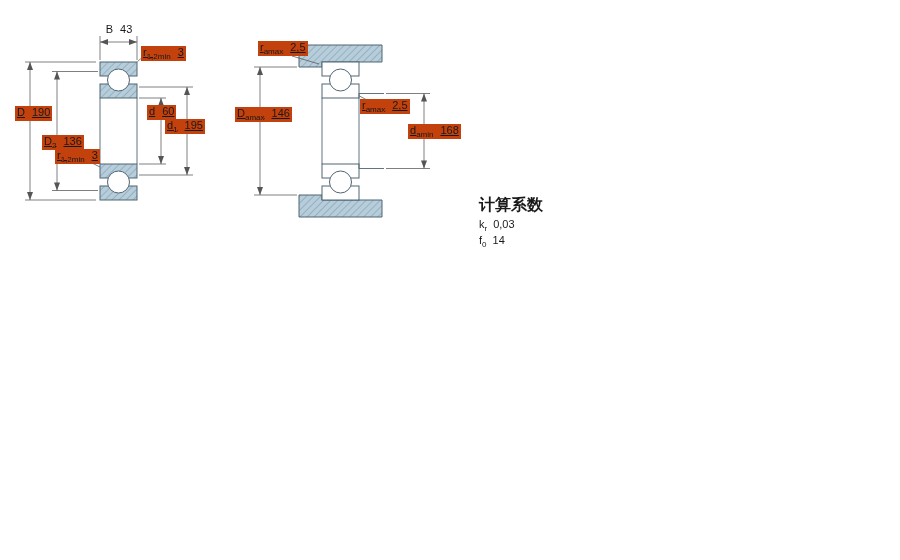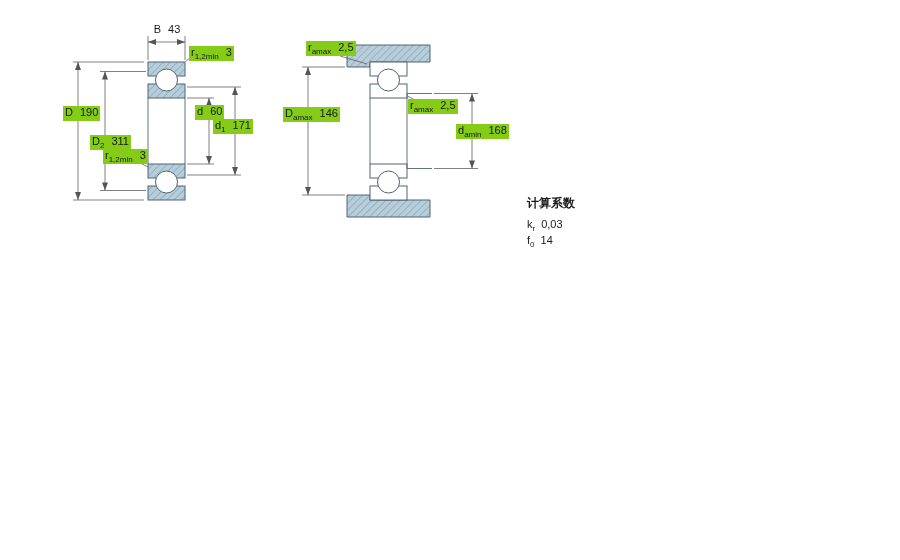--- a/index.html
+++ b/index.html
@@ -1,32 +1,32 @@
 <!DOCTYPE html>
 <html style="--section-fill: #b8cdda; --hatch-line: #6f96ad; --outline: #4f6473; --dim-line: #555555; --text: #1a1a1a;"><head>
 <meta charset="utf-8">
 <style>
   html,body{margin:0;padding:0;background:#fff;}
   body{width:900px;height:560px;position:relative;font-family:"Liberation Sans","DejaVu Sans",sans-serif;color:#1a1a1a;overflow:hidden;}
-  #stage{position:absolute;left:0;top:0;width:820px;height:560px;margin-left:48px;}
+  #stage{position:absolute;left:0;top:0;width:820px;height:560px;}
   svg{position:absolute;left:0;top:0;}
   
   .hatched{fill:url(#hatch);stroke:var(--outline,#4f6473);stroke-width:1;}
   .whitepart{fill:#ffffff;stroke:var(--outline,#4f6473);stroke-width:1;}
   .geo{stroke:var(--outline,#4f6473);stroke-width:1;fill:none;}
   .thin{stroke-width:0.9;}
   .dimline{stroke:var(--dim-line,#555555);stroke-width:0.75;fill:none;}
   .arrow{fill:var(--dim-line,#555555);stroke:none;}
   
   .dim{position:absolute;font-size:11px;line-height:13px;white-space:nowrap;color:var(--text,#1a1a1a);}
-  .dim.bg{background:#84cc16;padding:0 2px;}
+  .dim.bg{background:#c2410c;padding:0 2px;text-decoration:underline;}
   .dim sub{font-size:8px;line-height:8px;}
   .dim .val{margin-left:7px;}
   .center{text-align:center;}
-  .factors-title{position:absolute;font-size:12px;font-weight:bold;white-space:nowrap;color:var(--text,#1a1a1a);}
+  .factors-title{position:absolute;font-size:16px;font-weight:bold;white-space:nowrap;color:var(--text,#1a1a1a);}
   .factor{position:absolute;font-size:11px;white-space:nowrap;color:var(--text,#1a1a1a);}
   .factor sub{font-size:8px;}
   .factor .val{margin-left:6px;}
 </style>
 </head>
 <body>
 
 <div id="stage">
 
   <svg width="900" height="560" viewBox="0 0 900 560">
@@ -142,29 +142,29 @@
 
   <div class="dim bg" style="left:141px;top:46px;">
     <span class="sym">r</span><sub>1,2min</sub><span class="val">3</span>
   </div>
 
   <div class="dim bg" style="left:15px;top:106px;text-align:center;">
     <span class="sym">D</span><sub></sub><span class="val">190</span>
   </div>
 
   <div class="dim bg" style="left:42px;top:135px;">
-    <span class="sym">D</span><sub>2</sub><span class="val">311</span>
+    <span class="sym">D</span><sub>2</sub><span class="val">136</span>
   </div>
 
   <div class="dim bg" style="left:147px;top:105px;">
     <span class="sym">d</span><sub></sub><span class="val">60</span>
   </div>
 
   <div class="dim bg" style="left:165px;top:119px;">
-    <span class="sym">d</span><sub>1</sub><span class="val">171</span>
+    <span class="sym">d</span><sub>1</sub><span class="val">195</span>
   </div>
 
   <div class="dim bg" style="left:55px;top:149px;">
     <span class="sym">r</span><sub>1,2min</sub><span class="val">3</span>
   </div>
 
   <div class="dim bg" style="left:258px;top:41px;">
     <span class="sym">r</span><sub>amax</sub><span class="val">2,5</span>
   </div>
 

